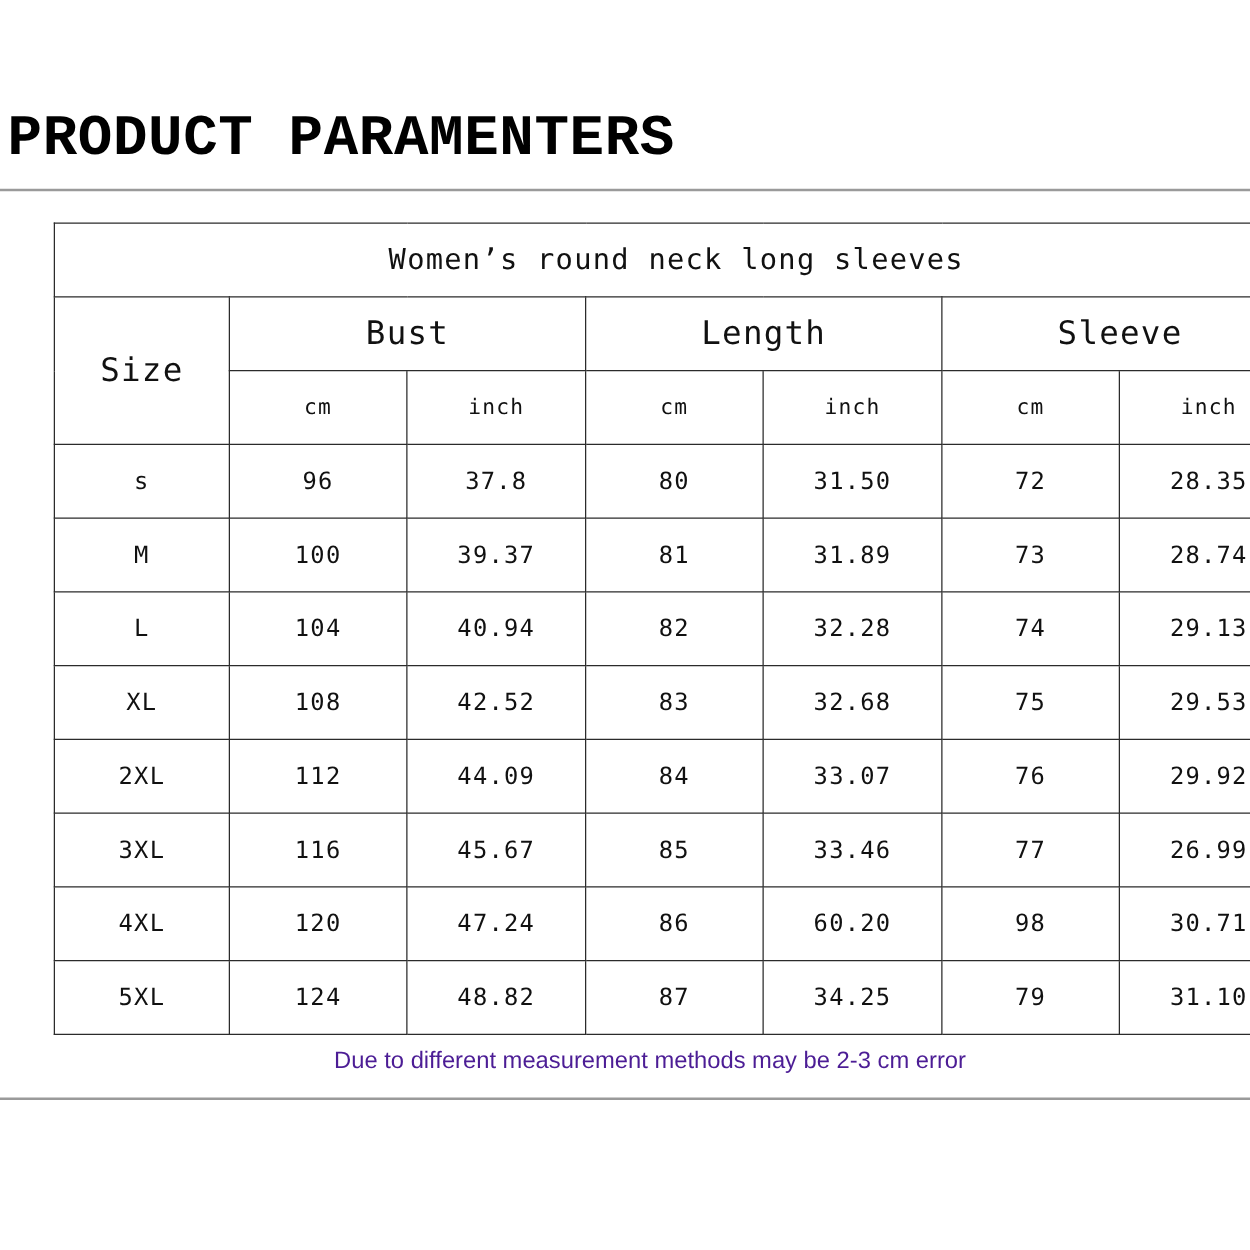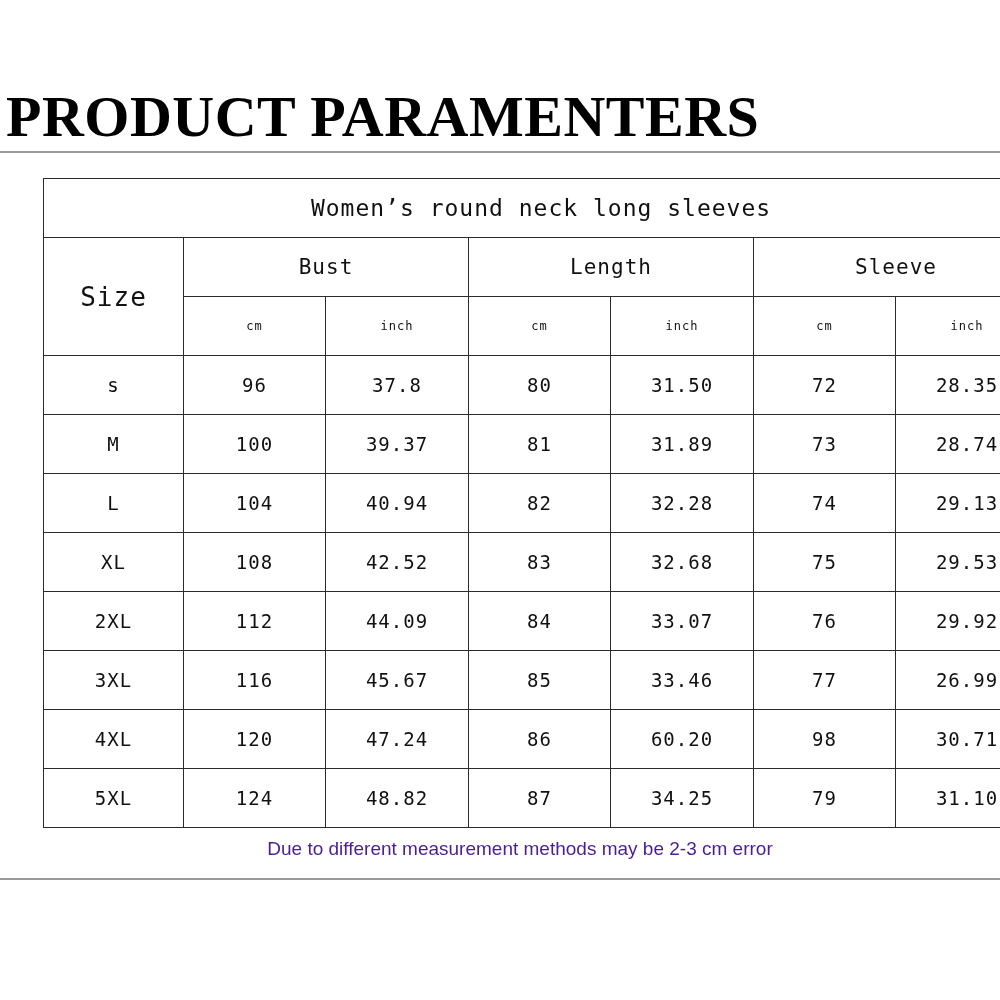--- a/index.html
+++ b/index.html
@@ -19,24 +19,24 @@
     width: 1000px;
     height: 1000px;
     box-sizing: border-box;
     padding: 0;
     position: relative;
   }
   .title {
     position: absolute;
     left: 6px;
     top: 88px;
-    font-size: 58px;
+    font-size: 46px;
     font-weight: bold;
     letter-spacing: 0.5px;
-    font-family: Liberation Serif, serif;
+    font-family: Liberation Mono, monospace;
     color: #000000;
     line-height: 1;
     white-space: nowrap;
   }
   .title-rule {
     position: absolute;
     left: 0px;
     top: 151px;
     width: 1000px;
     height: 2px;
@@ -65,30 +65,30 @@
     height: 58px;
     font-weight: 400;
   }
   td.caption-cell {
     height: 60px;
     font-size: 23px;
     letter-spacing: 1px;
   }
   td.group-head {
     height: 54px;
-    font-size: 21px;
+    font-size: 26px;
     letter-spacing: 1px;
   }
   td.size-head {
     font-size: 26px;
     letter-spacing: 1px;
   }
   td.unit-head {
     height: 54px;
-    font-size: 12px;
+    font-size: 17px;
     letter-spacing: 1px;
   }
   td.data {
     font-size: 19px;
     letter-spacing: 1px;
   }
   .footnote {
     position: absolute;
     left: 0;
     top: 838px;

